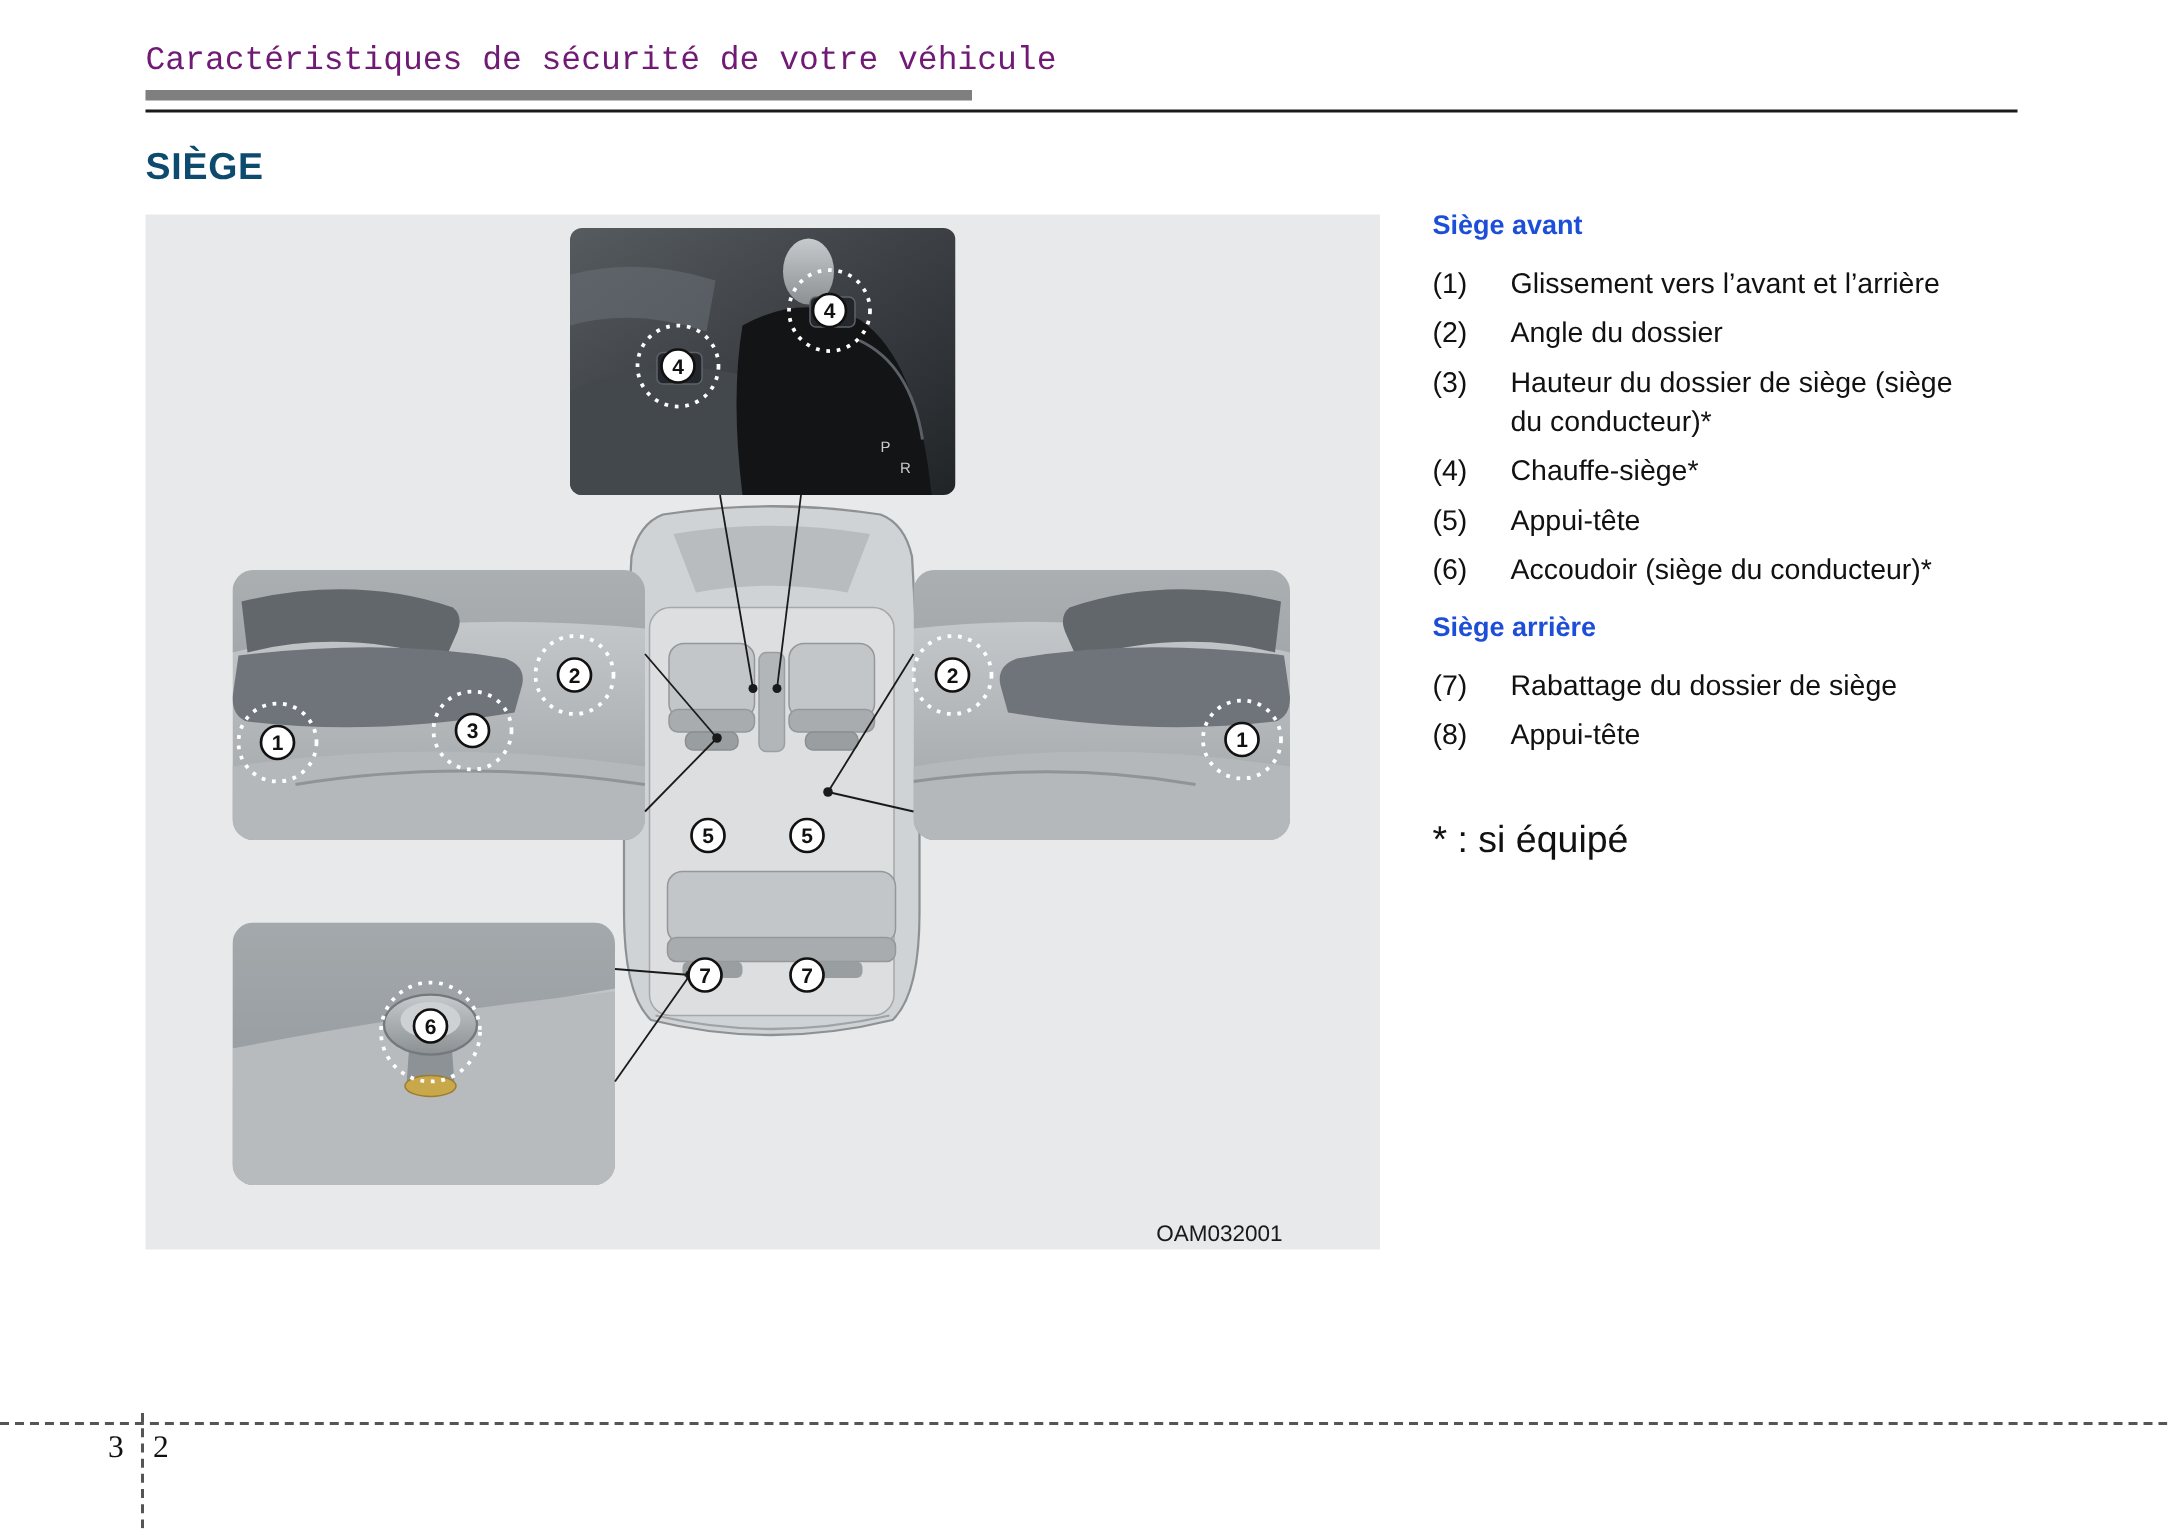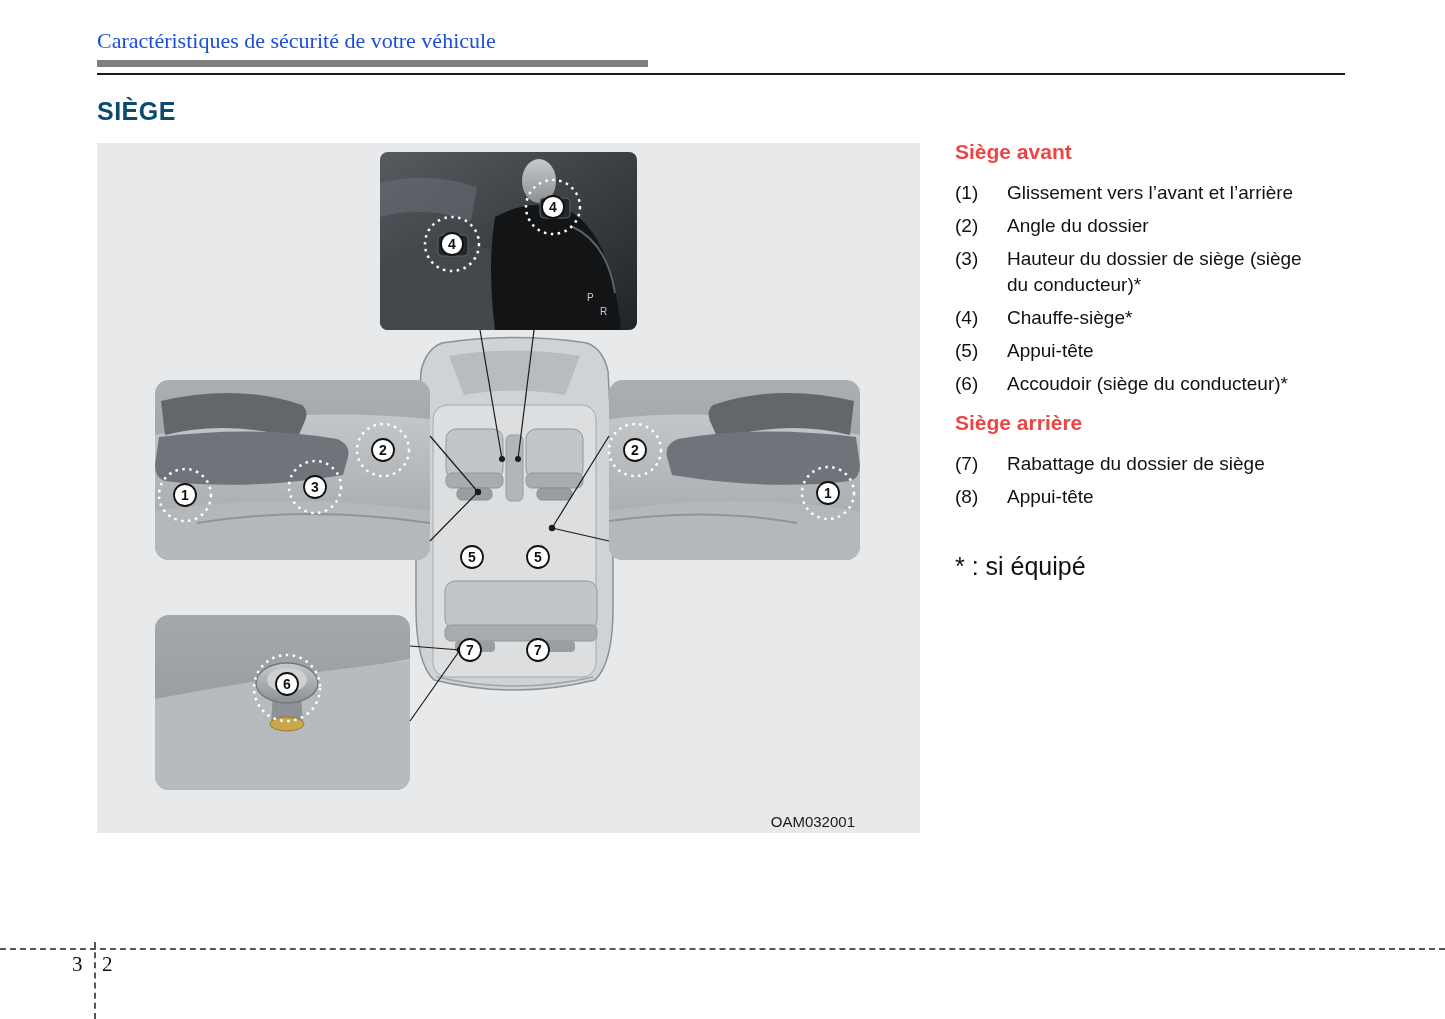--- a/index.html
+++ b/index.html
@@ -2,29 +2,29 @@
 <html><head>
 <meta charset="utf-8">
 <style>
   html,body{margin:0;padding:0;background:#ffffff;}
   .page{
     position:relative;width:1445px;height:1019px;background:#ffffff;
     font-family:"Liberation Sans",sans-serif;color:#111;overflow:hidden;
   }
   .header-title{
     position:absolute;left:97px;top:28px;
-    font-family:Liberation Serif, serif;font-size:22px;color:#1d4ed8;
+    font-family:Liberation Mono, monospace;font-size:22px;color:#701a75;
   }
   .header-bar{position:absolute;left:97px;top:60px;width:551px;height:7px;background:#7f7f7f;}
   .header-line{position:absolute;left:97px;top:73px;width:1248px;height:2px;background:#1a1a1a;}
   .section-title{position:absolute;left:97px;top:97px;font-size:25px;font-weight:bold;letter-spacing:.5px;color:#0c4a6e;}
   .figure{position:absolute;left:97px;top:143px;width:823px;height:690px;background:#e7e9ea;}
   .figure svg{display:block;width:823px;height:690px;}
   .legend{position:absolute;left:955px;top:140px;width:398px;}
-  .legend h2{font-size:21px;font-weight:bold;margin:0 0 16px 0;color:#ef4444;}
+  .legend h2{font-size:18px;font-weight:bold;margin:0 0 16px 0;color:#1d4ed8;}
   .legend .rear-title{margin-top:14px;}
   .item{display:flex;font-size:19px;line-height:26px;margin:0 0 7px 0;}
   .item .num{flex:0 0 37px;}
   .item .txt{width:318px;margin-left:15px;}
   .footnote{font-size:25px;margin-top:42px;}
   .footer-dash{position:absolute;left:0;top:948px;width:1445px;height:0;border-top:2px dashed #555;}
   .footer-vline{position:absolute;left:94px;top:942px;height:77px;width:0;border-left:2px dashed #555;}
   .page-num{position:absolute;top:952px;font-family:"Liberation Serif",serif;font-size:21px;color:#111;}
   .page-num.chapter{left:72px;}
   .page-num.number{left:102px;}

